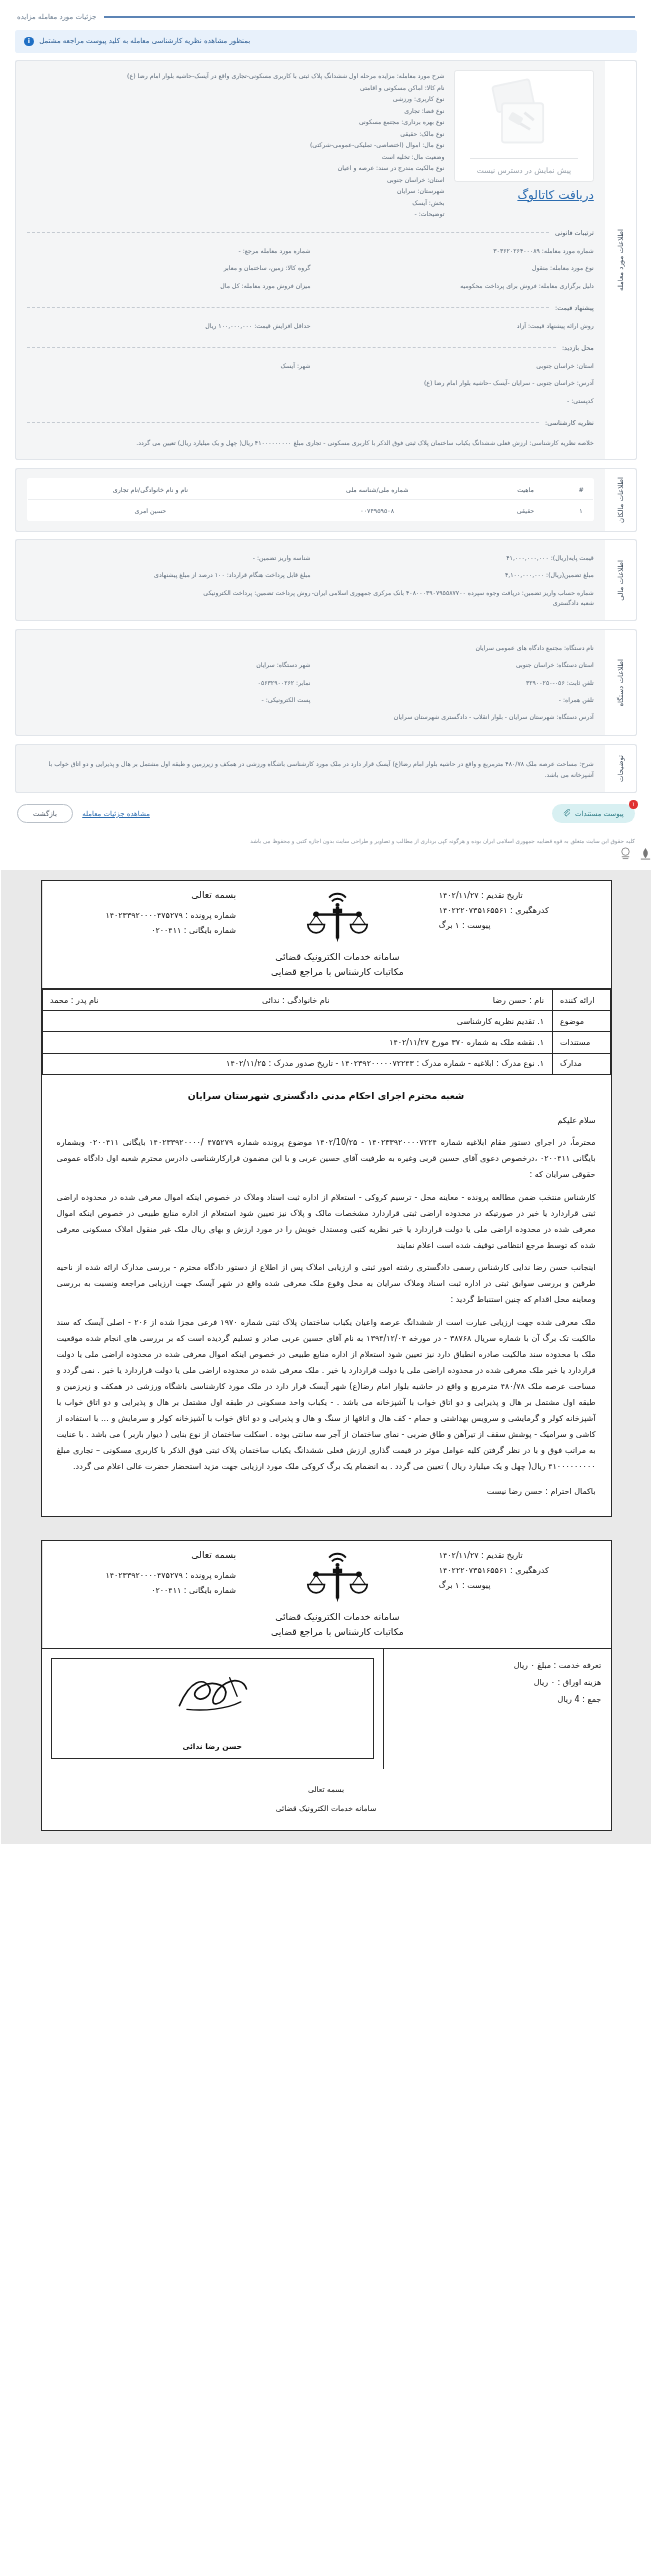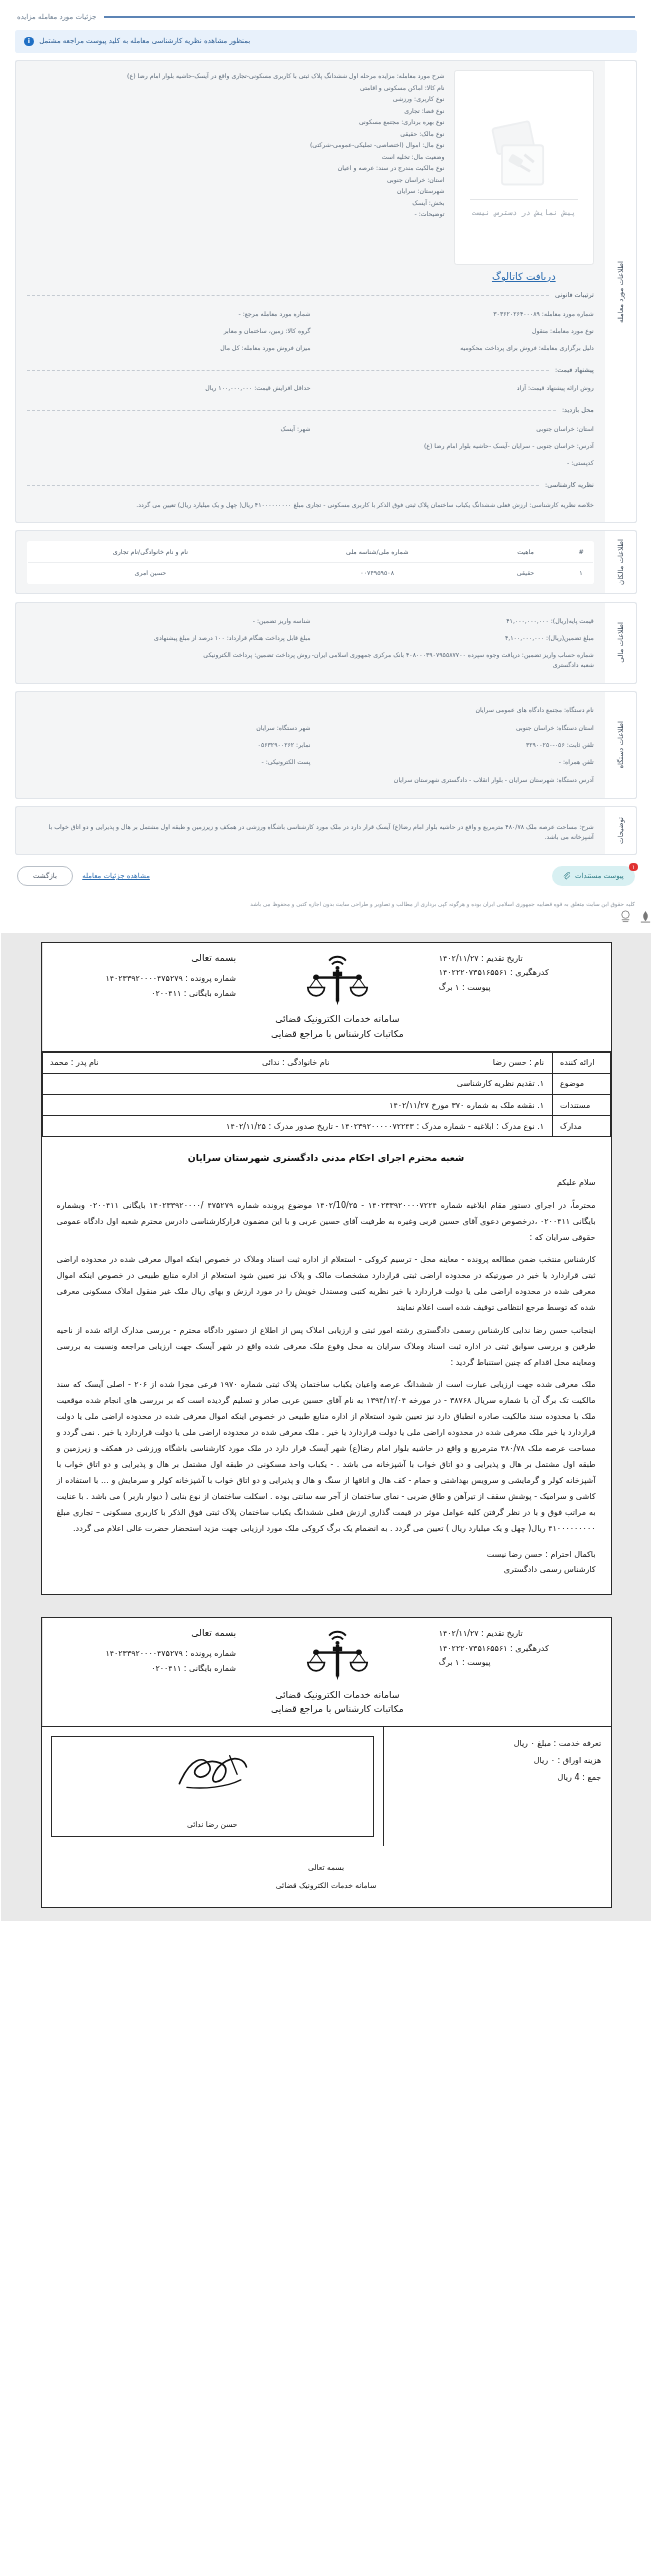--- a/index.html
+++ b/index.html
@@ -56,33 +56,32 @@
     background:#f4f5f6; border-radius:2.8px 0 0 2.8px;
     padding:9.3px 11.2px;
     min-width:0;
   }
 
   
   .item-top { display:flex; gap:9.3px; align-items:flex-start; }
   .preview-box {
     width:140px; flex:0 0 140px;
     background:#fff; border:0.9px solid #e6e8ea; border-radius:2.8px;
-    height:195px; display:flex; flex-direction:column;
+    height:112px; display:flex; flex-direction:column;
     align-items:center; justify-content:center; gap:7.5px;
     padding:5.6px;
-    font-family:Liberation Mono, monospace;
   }
   .preview-box .ph-svg { opacity:.55; }
   .preview-box .ph-divider { width:85%; height:0.9px; background:#e3e5e7; }
   .preview-box .ph-text { font-size:7.5px; color:#9aa3ad; }
   .item-fields { flex:1; min-width:0; text-align:right; }
   .fld { font-size:6.2px; line-height:1.85; color:#5d6b7a; }
   .catalog-link {
-    display:block; text-align:center; margin-top:5.6px;
-    font-size:10px; color:#2b6cb0; text-decoration:underline;
+    display:block; margin-top:5.6px;
+    font-size:12px; color:#2b6cb0; text-decoration:underline;
     width:140px;
   }
 
   .dashed-head {
     display:flex; align-items:center; gap:5.6px;
     margin:9.3px 0 5.6px 0;
   }
   .dashed-head .dh-label { font-size:6.5px; color:#51606f; white-space:nowrap; }
   .dashed-head .dh-rule {
     flex:1; border-top:0.9px dashed #c5cbd2; height:0;
@@ -169,29 +168,29 @@
   }
   .dmt-label { width:58px; text-align:left; }
   .dmt-3col { display:flex; justify-content:space-between; gap:9.3px; }
 
   .doc-body { padding:13px 15px 17px 15px; }
   .doc-h1 { font-size:9.3px; font-weight:bold; text-align:center; margin-bottom:9.3px; line-height:1.7; }
   .doc-p {
     font-size:8px; line-height:2.0; text-align:justify;
     text-align-last:right; margin-bottom:6.5px;
   }
-  .doc-p.right { text-align:left; text-align-last:right; }
+  .doc-p.right { text-align:left; text-align-last:right;font-family:Liberation Serif, serif; }
   .sign-block { margin-top:9.3px; font-size:8px; line-height:1.9; text-align:right; }
 
   
   .sig-area { display:flex; }
   .sig-left { width:40%; border-left:0.9px solid #2a2a2a; padding:9.3px; }
   .sig-right { width:60%; padding:9.3px; }
   .sig-box { border:0.9px solid #2a2a2a; padding:7.5px; min-height:101px;
-             display:flex; flex-direction:column; justify-content:space-between; }
+             display:flex; flex-direction:column; justify-content:space-between;font-weight:bold; }
   .fee-row { font-size:8px; line-height:2.1; }
   .sig-caption { font-size:7.5px; text-align:center; margin-top:3.7px; }
   .legal-note { font-size:7.3px; line-height:1.95; text-align:justify; text-align-last:right; }
   .sys-line { font-size:7.5px; text-align:center; margin-top:9.3px; }
   .sig-ink { display:block; margin:5.6px auto 1.9px auto; }
 </style>
 </head>
 <body>
 
 <div class="page">
@@ -475,21 +474,20 @@
 
       <div class="doc-body">
         <div class="doc-h1">شعبه محترم اجرای احکام مدنی دادگستری شهرستان سرایان</div>
         <div class="doc-p right">سلام علیکم</div>
         <div class="doc-p">محترماً، در اجرای دستور مقام ابلاغیه شماره ۱۴۰۲۳۳۹۲۰۰۰۰۷۲۲۴ - ۱۴۰۲/10/۲۵ موضوع پرونده شماره ۴۷۵۲۷۹ /۱۴۰۲۳۳۹۲۰۰۰۰ بایگانی ۰۲۰۰۴۱۱ وبشماره بایگانی ۰۲۰۰۴۱۱ ،درخصوص دعوی آقای حسین قربی  وغیره به طرفیت آقای حسین عربی و با این مضمون قرارکارشناسی دادرس محترم شعبه اول دادگاه عمومی حقوقی سرایان که :</div>
         <div class="doc-p">کارشناس منتخب ضمن مطالعه پرونده - معاینه محل - ترسیم کروکی - استعلام از اداره ثبت اسناد وملاک در خصوص اینکه اموال معرفی شده در محدوده اراضی ثبتی قراردارد یا خیر در صورتیکه در محدوده اراضی ثبتی قراردارد مشخصات مالک و پلاک نیز تعیین شود استعلام از اداره منابع طبیعی در خصوص اینکه اموال معرفی شده در محدوده اراضی ملی یا دولت قراردارد یا خیر نظریه کتبی ومستدل خویش را در مورد ارزش و بهای ریال ملک غیر منقول املاک مسکونی معرفی شده که توسط مرجع انتظامی توقیف شده است اعلام نمایند</div>
         <div class="doc-p">اینجانب حسن رضا ندایی  کارشناس رسمی دادگستری رشته امور ثبتی و ارزیابی املاک پس از اطلاع از دستور دادگاه محترم - بررسی مدارک ارائه شده از ناحیه طرفین و بررسی سوابق ثبتی در اداره ثبت اسناد وملاک سرایان به محل وقوع ملک معرفی شده واقع در شهر آیسک جهت ارزیابی مراجعه ونسبت به بررسی ومعاینه محل اقدام که چنین استنباط گردید :</div>
         <div class="doc-p">ملک معرفی شده جهت ارزیابی عبارت است از ششدانگ عرصه واعیان یکباب ساختمان پلاک ثبتی شماره ۱۹۷۰ فرعی مجزا شده از ۲۰۶ - اصلی آیسک که سند مالکیت تک برگ آن با شماره سریال ۳۸۷۶۸ - در مورخه ۱۳۹۴/۱۲/۰۴ به نام آقای حسین عربی صادر و تسلیم گردیده است که بر بررسی های انجام شده موقعیت ملک با محدوده سند مالکیت صادره انطباق دارد نیز تعیین شود استعلام از اداره منابع طبیعی در خصوص اینکه اموال معرفی شده در محدوده اراضی ملی یا دولت قراردارد یا خیر ملک معرفی شده در محدوده اراضی ملی یا دولت قراردارد یا خیر . ملک معرفی شده در محدوده اراضی ملی یا دولت قراردارد یا خیر . نمی گردد و مساحت عرصه ملک ۴۸۰/۷۸ مترمربع و واقع در حاشیه بلوار امام رضا(ع) شهر آیسک قرار دارد در ملک مورد کارشناسی باشگاه ورزشی در همکف و زیرزمین و طبقه اول مشتمل بر هال و پذیرایی و دو اتاق خواب با آشپزخانه می باشد . - یکباب واحد مسکونی در طبقه اول مشتمل بر هال و پذیرایی و دو اتاق خواب با آشپزخانه کولر و گرمایشی و سرویس بهداشتی و حمام - کف هال و اتاقها از سنگ و هال و پذیرایی و دو اتاق خواب با آشپزخانه کولر و سرمایش و ... با استفاده از کاشی و سرامیک - پوشش سقف از تیرآهن و طاق ضربی - نمای ساختمان از آجر سه سانتی بوده . اسکلت ساختمان از نوع بنایی ( دیوار باربر ) می باشد . با عنایت به مراتب فوق و با در نظر گرفتن کلیه عوامل موثر در قیمت گذاری ارزش فعلی ششدانگ یکباب ساختمان پلاک ثبتی فوق الذکر با کاربری مسکونی – تجاری مبلغ ۴۱۰۰۰۰۰۰۰۰۰ ریال( چهل و یک میلیارد  ریال ) تعیین می گردد . به انضمام یک برگ کروکی ملک مورد ارزیابی جهت مزید استحضار حضرت عالی اعلام می گردد.</div>
         <div class="sign-block">
           <div>باکمال احترام : حسن رضا نیست</div>
-          <div>کارشناس رسمی دادگستری</div>
         </div>
       </div>
     </div>
   </div>
 
   <div class="doc-sheet">
     <div class="doc-inner">
 
       <div class="doc-head">
         <div class="dh-cell dh-left">

